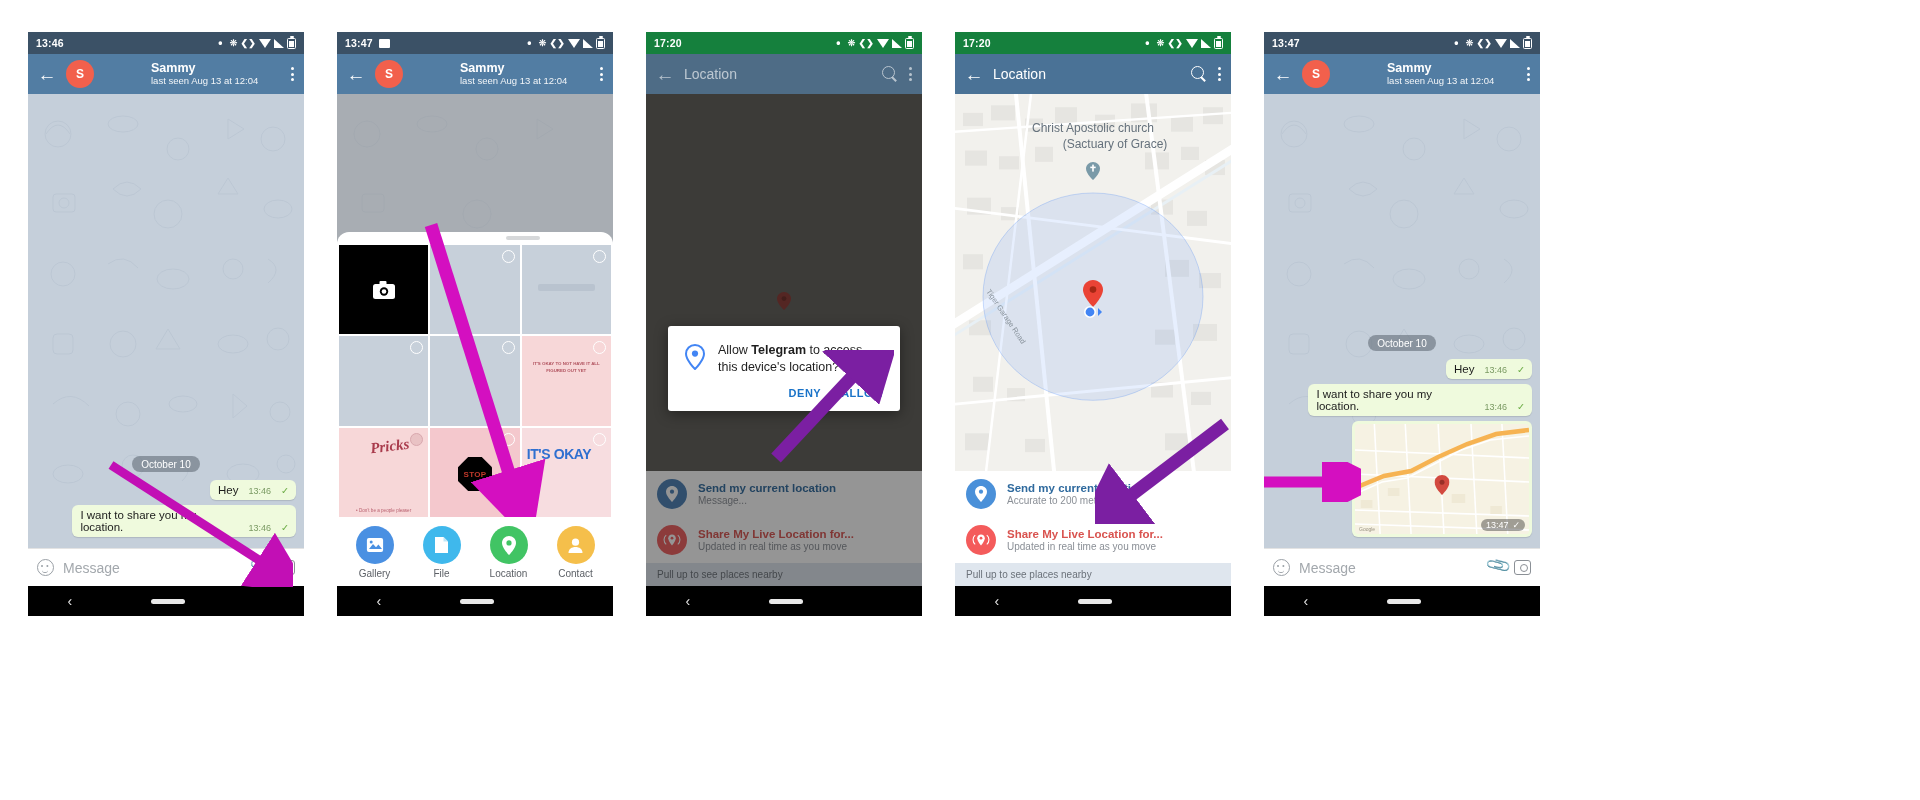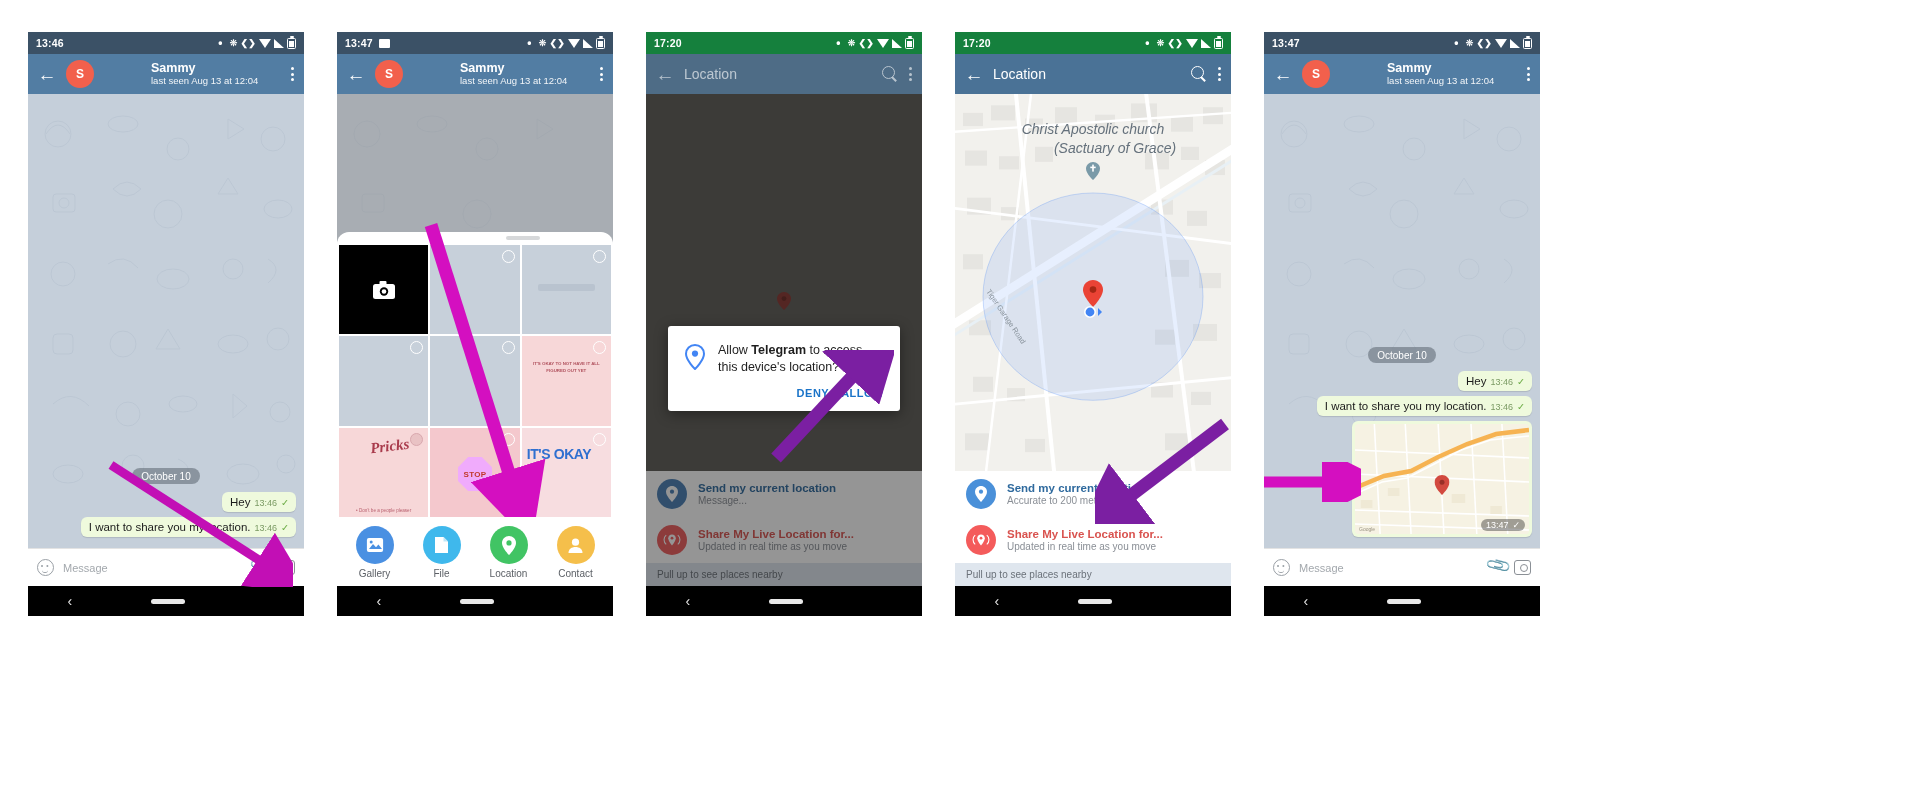--- a/index.html
+++ b/index.html
@@ -92,21 +92,21 @@
   .chat.grey { background: #a8adb3; }
   .doodles { position: absolute; inset: 0; opacity: .5; }
   .chat-body { position: relative; padding: 0 8px 6px 8px; }
   .datechip {
     margin: 0 auto 8px auto; width: fit-content; background: rgba(90,100,112,.55);
     color: #fff; font-size: 10px; padding: 2.5px 9px; border-radius: 9px;
   }
   .bubble {
     background: #effadd; border-radius: 6px; padding: 4px 7px 4px 8px;
     font-size: 11.5px; color: #1b1b1b; display: inline-flex; align-items: flex-end;
-    gap: 4px; max-width: 86%; box-shadow: 0 1px 1px rgba(0,0,0,.12);
+    gap: 10px; max-width: 86%; box-shadow: 0 1px 1px rgba(0,0,0,.12);
   }
   .row-out { display: flex; justify-content: flex-end; margin-bottom: 5px; }
   .b-time { font-size: 9px; color: #7a9a63; white-space: nowrap; }
   .b-check { color: #6fae49; font-size: 9.5px; }
   .mapbubble {
     background: #effadd; border-radius: 6px; padding: 3px; width: 180px;
     box-shadow: 0 1px 1px rgba(0,0,0,.12); position: relative;
   }
   .mapbubble .thumb { width: 100%; height: 110px; border-radius: 4px; overflow: hidden; position: relative; background:#f6f1e4; }
   .mapbubble .mb-meta {
@@ -120,21 +120,21 @@
     height: 38px; background: #fff; display: flex; align-items: center;
     padding: 0 9px; gap: 9px; border-top: 1px solid #e3e3e3;
   }
   .smiley {
     width: 17px; height: 17px; border-radius: 50%; border: 1.6px solid #9aa0a6; position: relative; flex: 0 0 auto;
   }
   .smiley::before { content:""; position:absolute; left:3.4px; top:4.6px; width:2px;height:2px;background:#9aa0a6;border-radius:50%;
     box-shadow: 5.4px 0 0 #9aa0a6; }
   .smiley::after { content:""; position:absolute; left:3.6px; top:8.6px; width:6.2px;height:3px;
     border-bottom:1.5px solid #9aa0a6; border-radius: 0 0 5px 5px; }
-  .ph-msg { flex: 1 1 auto; color: #a3a8ad; font-size: 11px; }
+  .ph-msg { flex: 1 1 auto; color: #a3a8ad; font-size: 14px; }
   .clip {
     width: 16px; height: 16px; position: relative; flex: 0 0 auto; color:#8b9096;
     font-size: 17px; line-height: 16px; transform: rotate(-35deg);
   }
   .camicon { width: 17px; height: 15px; border: 1.6px solid #8b9096; border-radius: 3px; position: relative; flex:0 0 auto; }
   .camicon::after { content:""; position:absolute; left:4.6px; top:3.4px; width:6px;height:6px;border:1.6px solid #8b9096;border-radius:50%; }
 
   
   .navbar { height: 30px; background: #000; display: flex; align-items: center; justify-content: space-around; }
   .nav-back { color: #e8e8e8; font-size: 14px; }
@@ -167,34 +167,34 @@
   .attach-label { font-size: 10px; color: #5c6066; }
 
   
   .scrim { position: absolute; inset: 0; background: rgba(20,20,20,.55); }
   .dialog {
     position: absolute; left: 22px; right: 22px; top: 232px; background: #fff;
     border-radius: 3px; padding: 16px 16px 6px 16px; box-shadow: 0 3px 14px rgba(0,0,0,.4);
   }
   .dlg-row { display: flex; gap: 12px; }
   .dlg-text { font-size: 12.5px; line-height: 1.32; color: #1f1f1f; }
-  .dlg-actions { display: flex; justify-content: flex-end; gap: 12px; padding: 12px 0 6px 0; }
+  .dlg-actions { display: flex; justify-content: flex-end; gap: 20px; padding: 12px 0 6px 0; }
   .dlg-btn { color: #1a73c8; font-size: 11px; font-weight: bold; letter-spacing: .5px; }
 
   
   .loclist { background: #fff; }
   .loc-item { display: flex; gap: 11px; align-items: center; padding: 8px 11px; }
   .loc-circle { width: 30px; height: 30px; border-radius: 50%; display:flex;align-items:center;justify-content:center; flex:0 0 auto; }
   .loc-t { font-size: 11.5px; font-weight: bold; }
   .loc-s { font-size: 10px; color: #8a8f96; margin-top: 1px; }
   .loc-footer { background: #dfe6ee; font-size: 10px; color: #6b727a; padding: 6px 11px; }
 
   
   .maparea { position: relative; flex: 1 1 auto; overflow: hidden; background: #f1f0ec; }
-  .maplabel { position: absolute; font-size: 14px; color: #65717c; text-align: center; width: 100%; font-style: italic; }
+  .maplabel { position: absolute; font-size: 12px; color: #65717c; text-align: center; width: 100%; }
 
   
   .arrow { position: absolute; pointer-events: none; }
   svg { display: block; }
 </style>
 </head>
 <body>
 
 <div class="strip">
 
@@ -382,21 +382,21 @@
           <span class="sel"></span>
           <span style="position:absolute;left:6px;right:6px;top:26%;font-size:4.4px;color:#b0515d;text-align:center;line-height:1.6;font-weight:bold;">IT'S OKAY TO NOT HAVE IT ALL FIGURED OUT YET</span>
         </div>
         <div class="cell pink">
           <span class="sel" style="border-color:#d9a8ae;background:rgba(216,168,174,.45);"></span>
           <span style="position:absolute;left:50%;top:12%;transform:translateX(-35%) rotate(-7deg);font-family:'Liberation Serif',serif;font-style:italic;font-size:15px;color:#a93b4c;font-weight:bold;">Pricks</span>
           <span style="position:absolute;left:0;right:0;bottom:4px;text-align:center;font-size:4.6px;color:#b9606e;">• Don't be a people pleaser</span>
         </div>
         <div class="cell pink2">
           <span class="sel"></span>
-          <span style="position:absolute;left:50%;top:52%;transform:translate(-50%,-50%);width:34px;height:34px;background:#f0abfc;
+          <span style="position:absolute;left:50%;top:52%;transform:translate(-50%,-50%);width:34px;height:34px;background:#000000;
             clip-path:polygon(30% 0,70% 0,100% 30%,100% 70%,70% 100%,30% 100%,0 70%,0 30%);display:flex;align-items:center;justify-content:center;">
             <span style="font-size:8px;font-weight:bold;color:#c0392b;letter-spacing:.3px;">STOP</span>
           </span>
         </div>
         <div class="cell okay">
           <span class="sel"></span>
           <span style="position:absolute;left:5px;top:22%;font-size:14px;font-weight:bold;color:#2f6fd0;line-height:1.05;letter-spacing:-.4px;">IT'S OKAY</span>
         </div>
       </div>
       <div class="attach-row">

